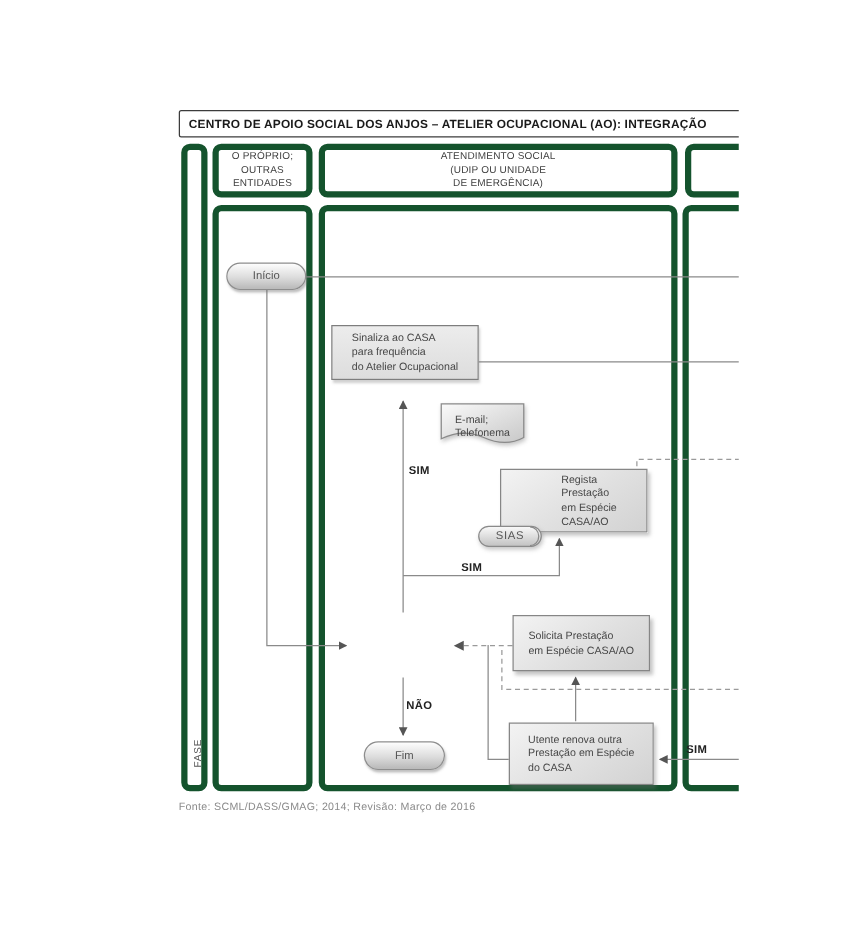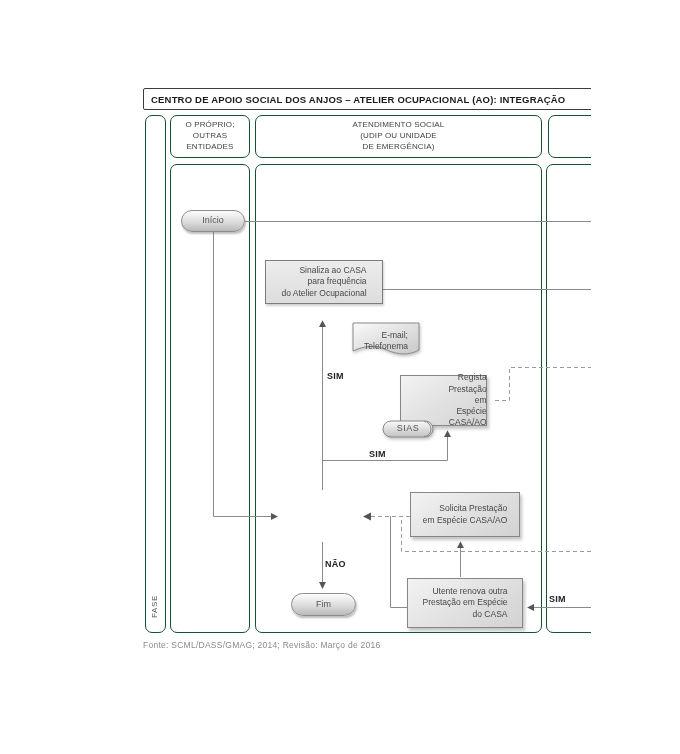--- a/index.html
+++ b/index.html
@@ -17,47 +17,47 @@
   
   #diagram{position:absolute;left:142px;top:86px;width:449px;height:556px;overflow:hidden;}
   #diagram .abs{position:absolute;}
   
   #dtitle{
     left:1px;top:2px;width:598px;height:22px;border:1px solid #3c3c3c;border-radius:2px;
     display:flex;align-items:center;padding-left:7px;box-sizing:border-box;
     font-size:9.5px;font-weight:bold;color:#1a1a1a;letter-spacing:.02em;background:#fff;z-index:1;
   }
   
-  .lane-frame{border:1px solid #14532d;border-radius:7px;box-sizing:border-box;background:transparent;z-index:1;}
+  .lane-frame{border:5px solid #14532d;border-radius:7px;box-sizing:border-box;background:transparent;z-index:1;}
   .lane-head{display:flex;align-items:center;justify-content:center;text-align:center;
     font-size:8px;line-height:1.35;color:#3f3f3f;letter-spacing:.02em;white-space:pre-line;}
   #fase-col{left:3px;top:29px;width:21px;height:518px;}
   #fase-label{position:absolute;left:4px;bottom:14px;writing-mode:vertical-rl;transform:rotate(180deg);
     font-size:8px;color:#555;letter-spacing:.08em;}
   #lane-head-1{left:28px;top:29px;width:80px;height:43px;}
   #lane-head-2{left:113px;top:29px;width:287px;height:43px;}
   #lane-head-3{left:406px;top:29px;width:210px;height:43px;}
   #lane-body-1{left:28px;top:78px;width:80px;height:469px;}
   #lane-body-2{left:113px;top:78px;width:287px;height:469px;}
   #lane-body-3{left:404px;top:78px;width:210px;height:469px;}
   
   #connectors{position:absolute;left:0;top:0;z-index:2;}
   
   .node{z-index:3;box-sizing:border-box;display:flex;align-items:center;justify-content:center;
-    text-align:right;font-size:8.5px;line-height:1.32;color:#474747;white-space:pre-line;}
+    text-align:left;font-size:8.5px;line-height:1.32;color:#474747;white-space:pre-line;}
   .box{background:linear-gradient(145deg,#f3f3f3 0%,#e0e0e0 55%,#d2d2d2 100%);
     border:1px solid #868686;box-shadow:2px 3px 3px rgba(110,110,110,.40);}
   .pill{background:linear-gradient(180deg,#fdfdfd 0%,#dcdcdc 55%,#b9b9b9 100%);
     border:1px solid #8d8d8d;border-radius:12px;box-shadow:1px 2px 2px rgba(110,110,110,.45);color:#555;}
   #node-sinaliza{left:123px;top:174px;width:118px;height:44px;
     background:linear-gradient(180deg,#ececec,#dddddd);border:1px solid #7d7d7d;
     box-shadow:1px 2px 2px rgba(120,120,120,.35);}
   #node-start{left:39px;top:124px;width:64px;height:22px;font-size:9px;}
   #node-fim{left:149px;top:507px;width:65px;height:23px;font-size:9px;}
-  #node-regista{left:258px;top:289px;width:87px;height:51px;padding-left:48px;}
+  #node-regista{left:258px;top:289px;width:118px;height:51px;padding-left:48px;}
   #node-solicita{left:268px;top:406px;width:110px;height:45px;}
   #node-utente{left:265px;top:492px;width:116px;height:50px;}
   #node-identifica{left:140px;top:405px;width:81px;height:50px;border-radius:50%;
     background:linear-gradient(160deg,#ededed 0%,#d8d8d8 55%,#c2c2c2 100%);
     border:1px solid #8a8a8a;box-shadow:1px 2px 3px rgba(110,110,110,.45);color:#4f4f4f;}
   #node-email{left:210px;top:236px;width:68px;height:36px;padding-top:2px;}
   #node-email svg,#node-sias svg{position:absolute;left:0;top:0;filter:drop-shadow(1.5px 2px 1.5px rgba(110,110,110,.40));}
   #node-email span,#node-sias span{position:relative;z-index:1;}
   #node-sias{left:240px;top:334px;width:52px;height:18px;font-size:9px;letter-spacing:.06em;color:#555;}
   

